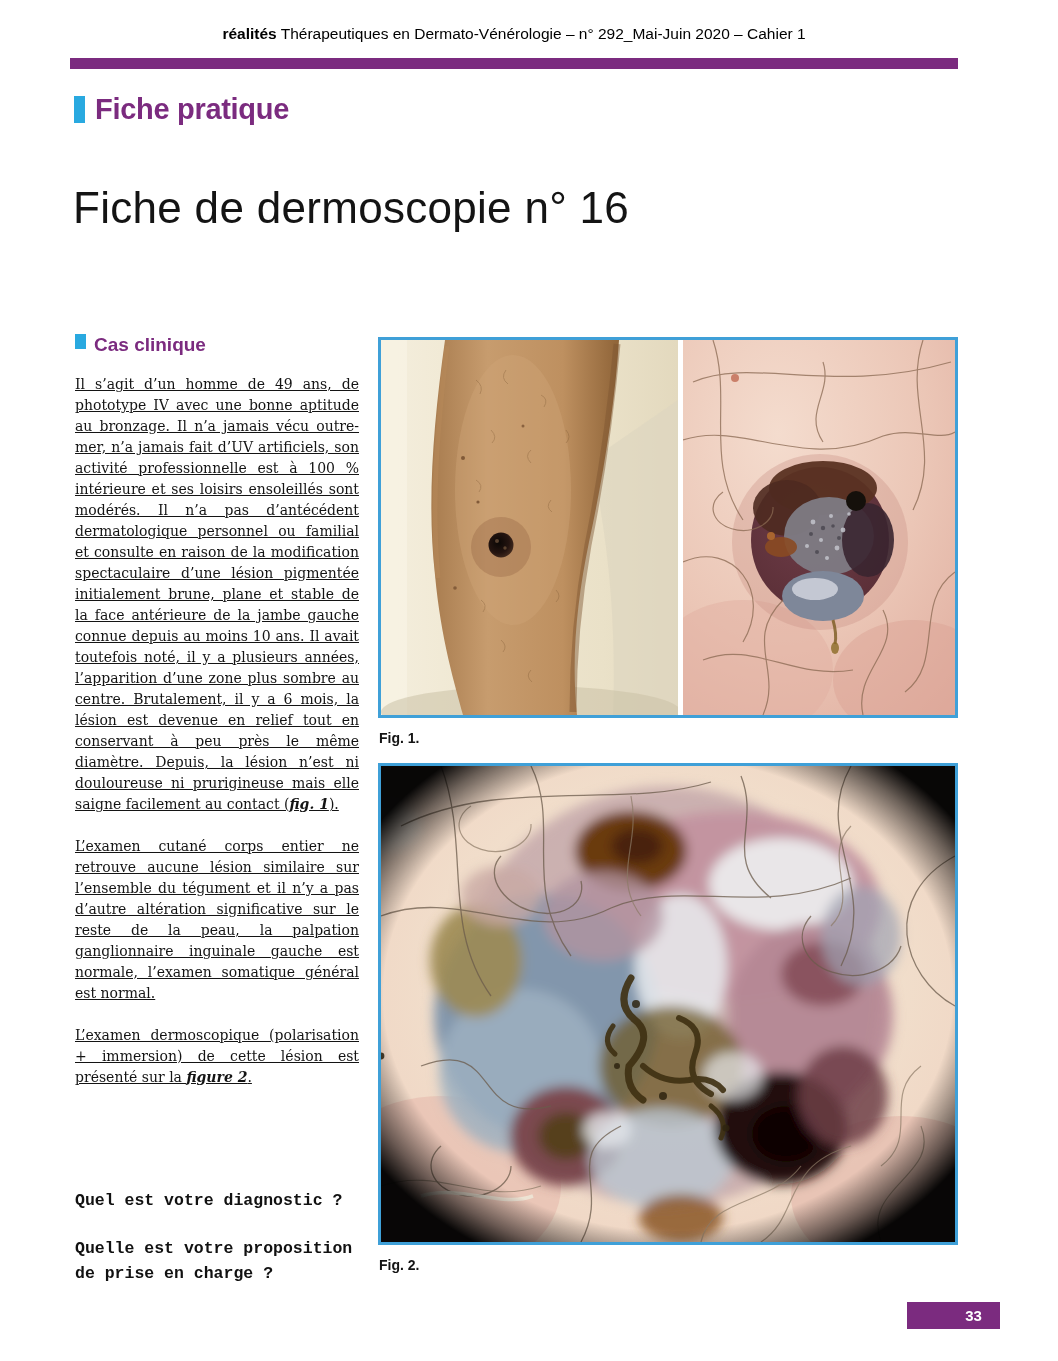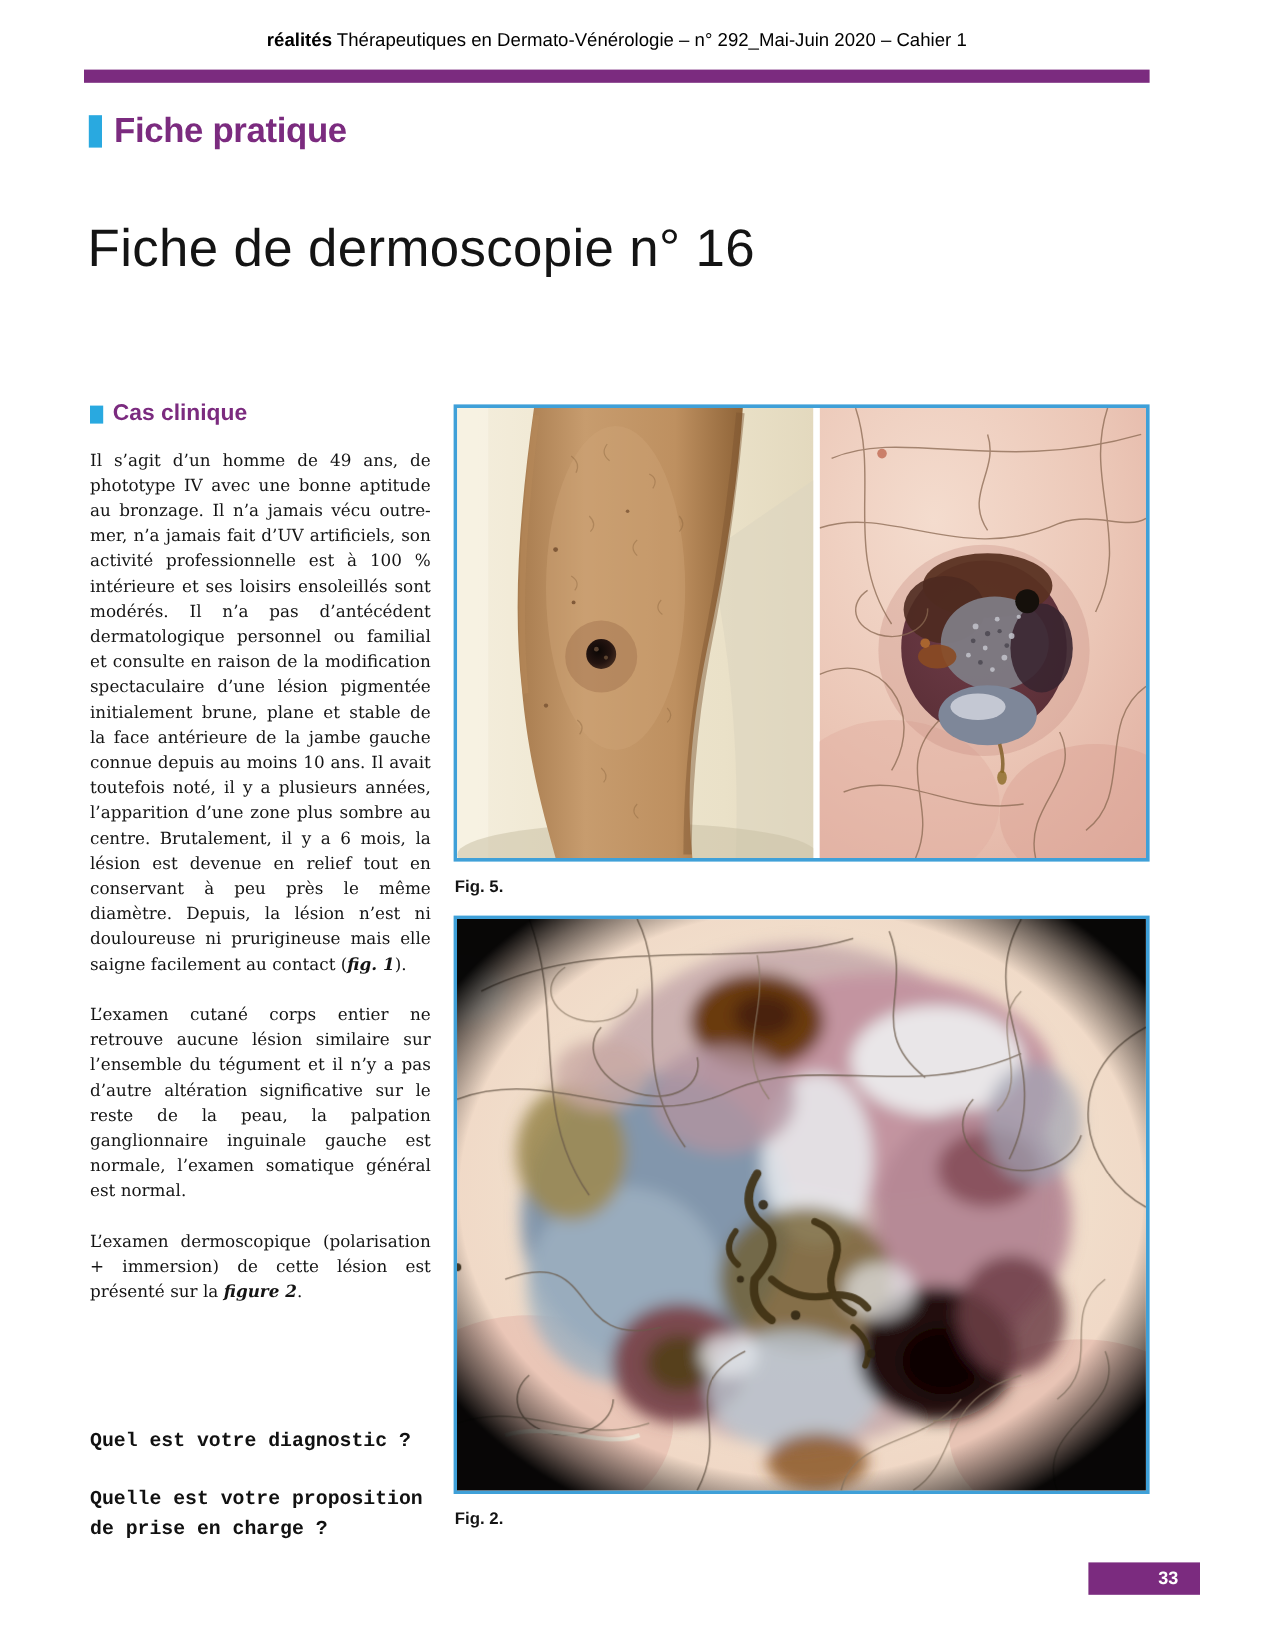--- a/index.html
+++ b/index.html
@@ -15,28 +15,28 @@
   .top-rule{position:absolute;top:58px;left:70px;width:888px;height:11px;background:var(--purple,#7B2B7F);}
 
   .rubric{position:absolute;top:93px;left:74px;display:flex;align-items:center;justify-content:space-between;}
   .sq{display:inline-block;background:var(--blue,#29A9E0);}
   .sq-lg{width:11px;height:27px;margin-right:10px;}
   .rubric-label{font-size:29px;font-weight:bold;color:var(--purple,#7B2B7F);letter-spacing:-0.3px;}
 
   .title{position:absolute;top:183px;left:73px;margin:0;font-size:44px;font-weight:400;
          color:#141414;letter-spacing:0.3px;}
 
-  .section-head{position:absolute;top:334px;left:75px;display:flex;align-items:center;}
+  .section-head{position:absolute;top:334px;left:75px;display:flex;}
   .sq-sm{width:11px;height:15px;margin-right:8px;}
   .section-label{font-size:19px;font-weight:bold;color:var(--purple,#7B2B7F);}
 
   .body-col{position:absolute;top:374px;left:75px;width:284px;
             font-family:"DejaVu Serif",serif;font-size:14px;line-height:21px;
             text-align:justify;color:#141414;hyphens:auto;-webkit-hyphens:auto;}
-  .body-col p{margin:0 0 21px 0;}
+  .body-col p{margin:0 0 21px 0;text-decoration:underline;}
   .fig-ref{font-weight:bold;font-style:italic;}
 
   .q{position:absolute;left:75px;width:302px;font-family:Liberation Mono, monospace;
      font-weight:bold;font-size:16.5px;line-height:25px;color:#111;}
   .q1{top:1188px;}
   .q2{top:1236px;}
 
   figure{margin:0;}
   .fig{position:absolute;left:378px;border:3px solid var(--border,#3FA0D8);
        background:#fff;box-sizing:border-box;overflow:hidden;}
@@ -197,21 +197,21 @@
           <path d="M272,232 C230,262 262,322 222,352"></path>
           <path d="M80,375 C100,330 60,300 100,260"></path>
           <path d="M180,375 C170,330 220,310 200,270"></path>
           <path d="M40,152 a30,22 0 1 0 50,15"></path>
           <path d="M140,22 C150,52 120,72 140,102"></path>
           <path d="M20,320 C70,300 110,340 170,330"></path>
         </g>
       </svg>
     </div>
   </figure>
-  <figcaption class="caption cap1">Fig. 5.</figcaption>
+  <figcaption class="caption cap1">Fig. 1.</figcaption>
 
   <figure class="fig fig2">
     <svg width="574" height="476" viewBox="0 0 574 476">
       <defs>
         <radialGradient id="skin2" cx="0.5" cy="0.45" r="0.8">
           <stop offset="0" stop-color="#F6EADA"></stop>
             <stop offset="0.5" stop-color="#F1DECB"></stop>
           <stop offset="0.8" stop-color="#EFD3C2"></stop>
             <stop offset="1" stop-color="#E9C9BE"></stop>
         </radialGradient>

